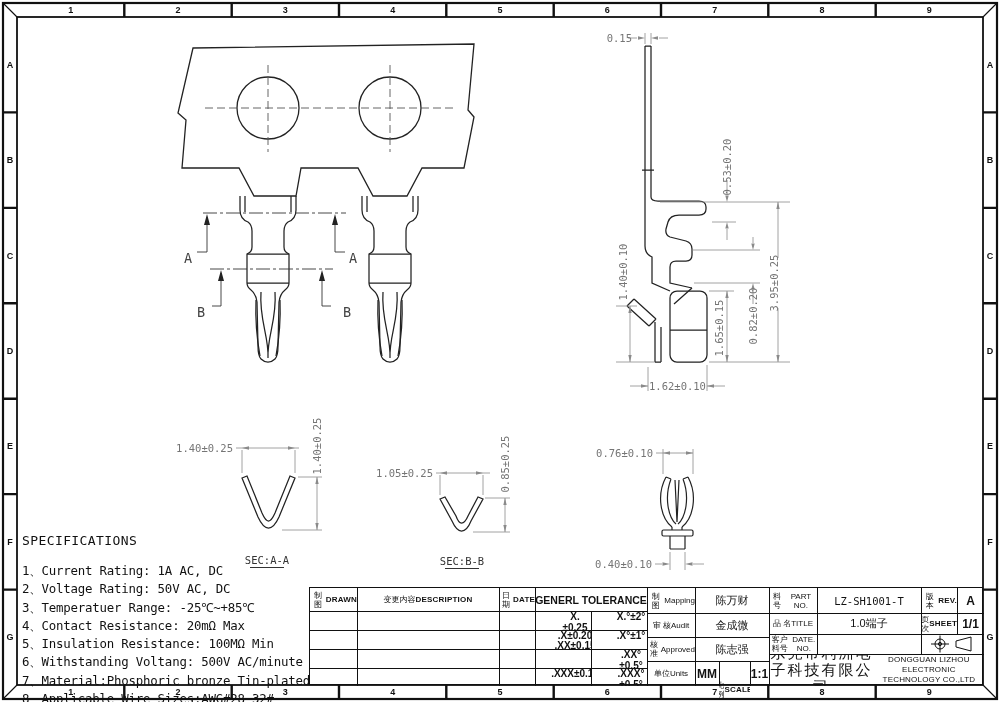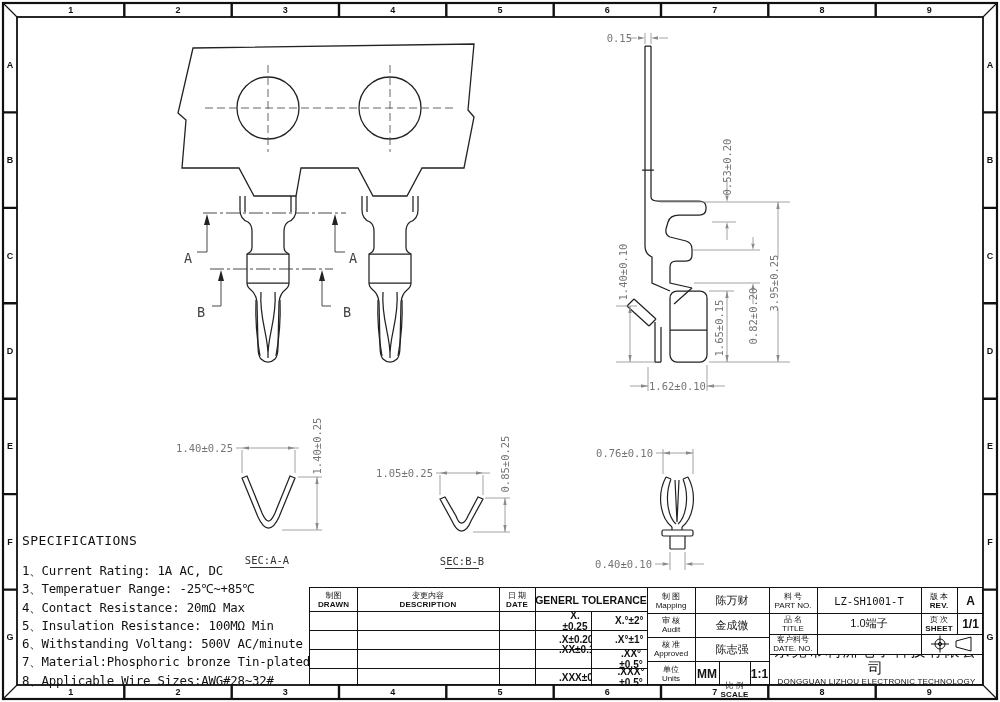--- a/index.html
+++ b/index.html
@@ -11,21 +11,21 @@
           font:700 9px "Liberation Sans",sans-serif;color:#111}
   
   .specs{position:absolute;left:22px;top:533px}
   .specs .title{font:13px "DejaVu Sans Mono",monospace;letter-spacing:.4px;margin-bottom:14px}
   .spec-item{font:12.4px "DejaVu Sans Mono",monospace;line-height:18.3px;white-space:pre;letter-spacing:-.2px}
   
   .tb{position:absolute;left:309px;top:587px;width:674px;height:98px;
       border:1.5px solid #111;box-sizing:border-box;background:#fff}
   .tb .vl{position:absolute;width:1px;background:#111}
   .tb .hl{position:absolute;height:1px;background:#111}
-  .tcell{position:absolute;display:flex;flex-direction:column;align-items:center;
+  .tcell{position:absolute;display:flex;flex-direction:row;align-items:center;
          justify-content:center;text-align:center;overflow:hidden}
   .cn{font:8px "Liberation Sans",sans-serif;line-height:9px}
   .en{font:700 8px "Liberation Sans",sans-serif;line-height:9px;letter-spacing:.2px}
   .tolv{font:700 10px "Liberation Sans",sans-serif;align-items:flex-start;padding-left:24px;box-sizing:border-box}
   .name{font:11px "Liberation Sans",sans-serif}
   .mono{font:10.5px "DejaVu Sans Mono",monospace}
   .bold12{font:700 12px "Liberation Sans",sans-serif}
   .co-cn{font:15px "Liberation Serif",serif;letter-spacing:2px;line-height:17px}
   .co-en{font:8px "Liberation Sans",sans-serif;line-height:10px;letter-spacing:.2px}
 </style>
@@ -197,20 +197,21 @@
       <text x="653" y="457" text-anchor="end">0.76±0.10</text>
       <text x="652" y="568" text-anchor="end">0.40±0.10</text>
     </g>
   </g>
 </svg>
 
 <div class="specs">
   <div class="title">SPECIFICATIONS</div>
   <div id="spec-list">
         <div class="spec-item">1、Current Rating: 1A AC, DC</div>
+        <div class="spec-item">2、Voltage Rating: 50V AC, DC</div>
         <div class="spec-item">3、Temperatuer Range: -25℃~+85℃</div>
         <div class="spec-item">4、Contact Resistance: 20mΩ Max</div>
         <div class="spec-item">5、Insulation Resistance: 100MΩ Min</div>
         <div class="spec-item">6、Withstanding Voltang: 500V AC/minute</div>
         <div class="spec-item">7、Material:Phosphoric bronze Tin-plated</div>
         <div class="spec-item">8、Applicable Wire Sizes:AWG#28~32#</div>
       </div>
 </div>
 
 <div class="tb">

